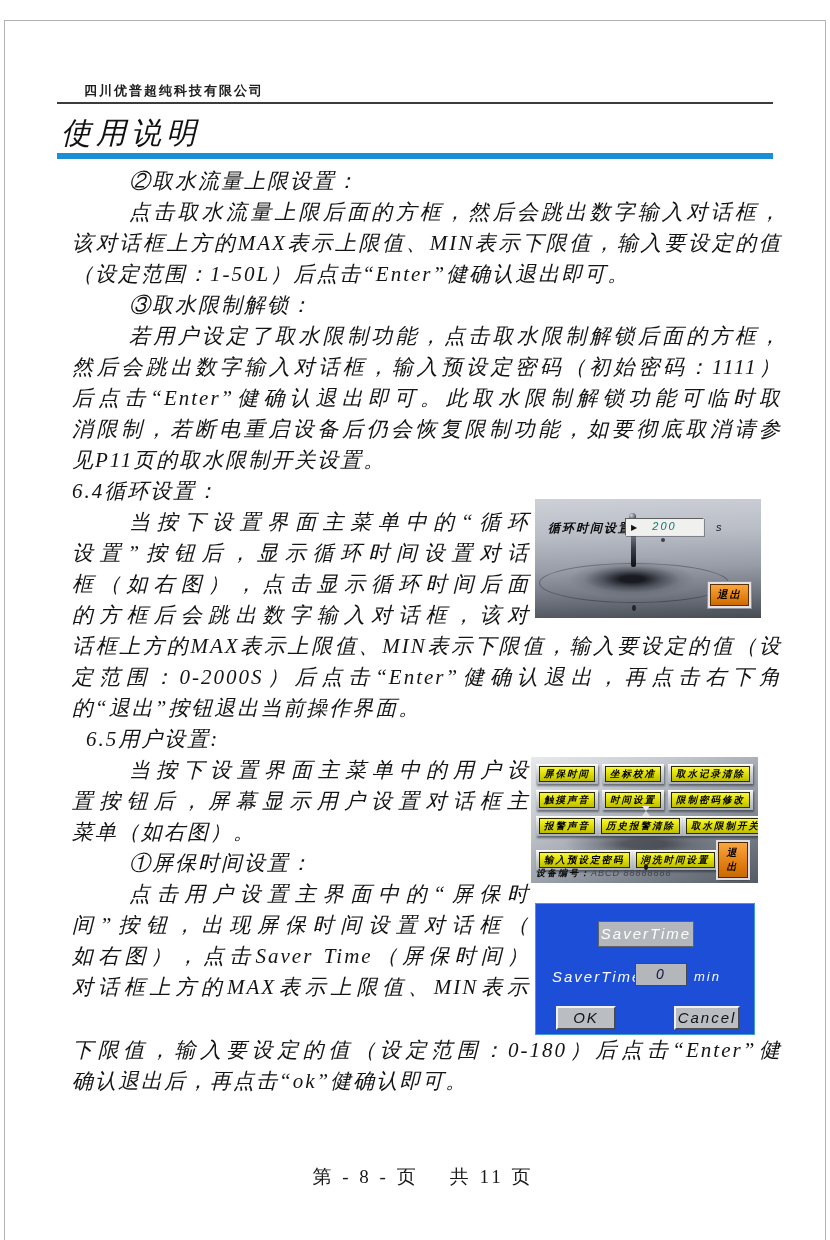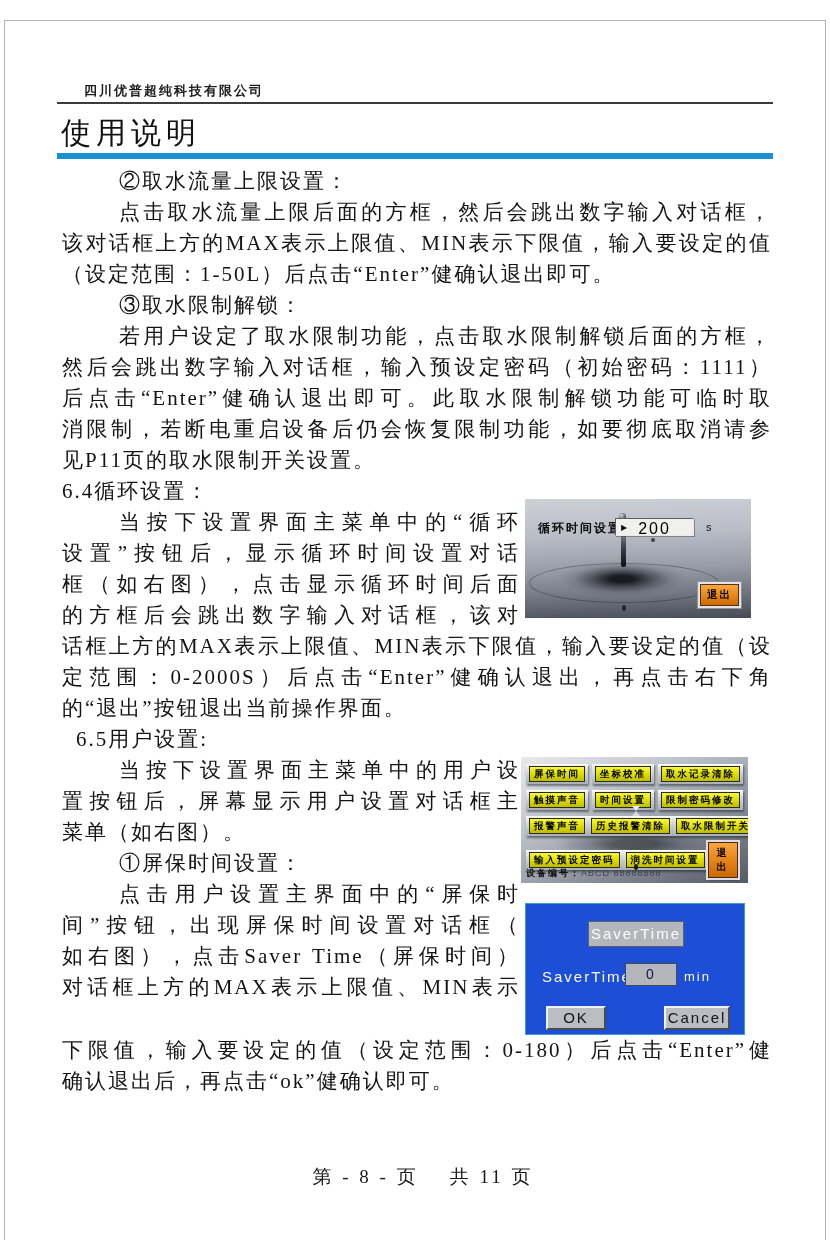--- a/index.html
+++ b/index.html
@@ -5,26 +5,26 @@
   * { margin:0; padding:0; box-sizing:border-box; }
   body { background:#ffffff; font-family:"Liberation Serif","DejaVu Serif",serif; }
   .page { position:relative; width:830px; height:1240px; background:#fff; margin:16px auto; overflow:hidden; }
   .frame { position:absolute; inset:4px; border:1px solid #b3b3b3; }
 
   
   .company { position:absolute; left:84px; top:66px; font-family:"Liberation Sans","DejaVu Sans",sans-serif;
              font-size:13px; font-weight:bold; color:#1c1c1c; letter-spacing:2px; }
   .hr-dark { position:absolute; left:57px; top:86px; width:716px; height:2px; background:#3c3c3c; }
   .title   { position:absolute; left:61px; top:97px; font-size:30px; font-weight:normal; color:#111;
-             letter-spacing:5px; }
+             letter-spacing:5px;font-style:italic; }
   .hr-blue { position:absolute; left:57px; top:137px; width:716px; height:6px; }
 
   
-  .content { position:absolute; left:62px; top:150px; width:710px; font-size:21px; color:#141414;
-             letter-spacing:2px; }
+  .content { position:absolute; left:72px; top:150px; width:710px; font-size:21px; color:#141414;
+             letter-spacing:2px;font-style:italic; }
   .ln { display:block; line-height:31px; height:31px; white-space:nowrap; }
   .in { text-indent:57px; }
   .in-s { text-indent:14px; }
   .j  { text-align:justify; text-align-last:justify; text-justify:inter-character; }
   .row { display:flex; }
   .row .txt { flex:0 0 458px; width:458px; }
 
   
   .fig1 { position:relative; width:226px; height:119px; margin-left:5px; margin-top:-8px; overflow:hidden;
           background:linear-gradient(178deg,#cdd0d7 0%,#b9bdc6 30%,#979ca6 58%,#6b707a 82%,#474b54 100%);
@@ -37,21 +37,21 @@
   .stream { position:absolute; left:96px; top:26px; width:5px; height:42px; border-radius:2px;
           background:linear-gradient(180deg,#9aa0a9,#3a3e47 55%,#0e1015); }
   .ball { position:absolute; left:94px; top:14px; width:7px; height:8px; border-radius:50%;
           background:radial-gradient(circle at 35% 30%, #d4d8df, #3a3e46 70%); }
   .tinydot { position:absolute; left:126px; top:39px; width:4px; height:4px; border-radius:50%; background:#3c3f46; }
   .subdrop { position:absolute; left:97px; bottom:7px; width:4px; height:6px; border-radius:50%; background:#23262d; }
   .cy-label { position:absolute; left:13px; top:21px; font-size:12px; font-weight:bold; color:#0b0b0b; }
   .cy-box { position:absolute; left:90px; top:19px; width:79px; height:18px; background:#f0f0ee;
             border:1px solid; border-color:#5e5e5e #e9e9e9 #e9e9e9 #5e5e5e; box-shadow:1px 1px 0 rgba(60,60,70,.45); }
   .cy-arrow { position:absolute; left:5px; top:4px; font-size:8px; color:#111; line-height:9px; }
-  .cy-val { position:absolute; left:0; top:1px; width:100%; text-align:center; font-size:16px; color:#000000; }
+  .cy-val { position:absolute; left:0; top:1px; width:100%; text-align:center; font-size:11px; color:#0f766e; }
   .cy-unit { position:absolute; left:181px; top:22px; font-size:11px; color:#141414; }
   .exitbtn { position:absolute; right:12px; bottom:12px; padding:3px 6px; font-size:10.5px; font-weight:bold;
              color:#000; background:linear-gradient(180deg,#f9a63f,#e07c0e 70%,#c96b06);
              border:1px solid #593002; box-shadow:0 0 0 2px #e3e3e9, 0 0 0 3px #8e929b, 1px 2px 3px rgba(0,0,0,.45); }
 
   
   .figcol { margin-left:1px; width:227px; }
   .fig2 { position:relative; width:227px; height:126px; margin-top:2px; overflow:hidden;
           background:linear-gradient(155deg,#e8eaec 0%,#c6cad0 28%,#9ca2ac 55%,#767c86 78%,#555b64 100%);
           font-family:"Liberation Sans","DejaVu Sans",sans-serif; }

